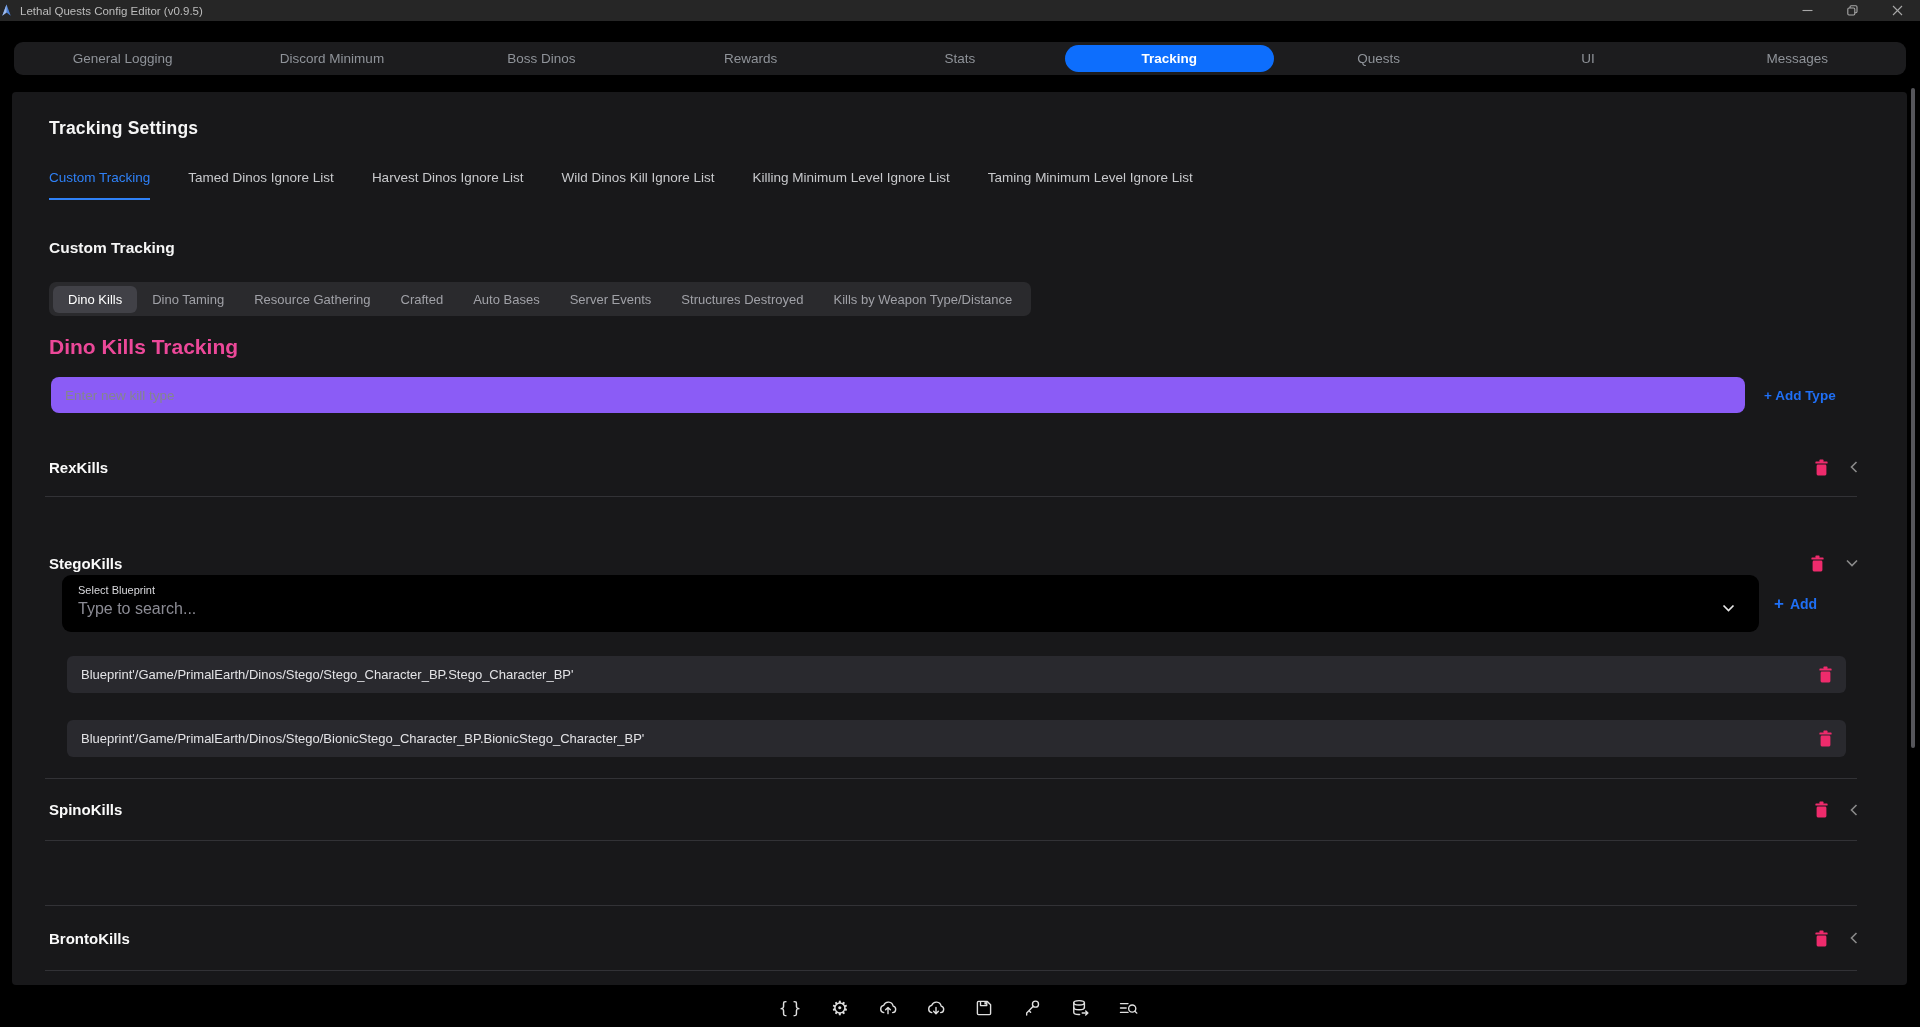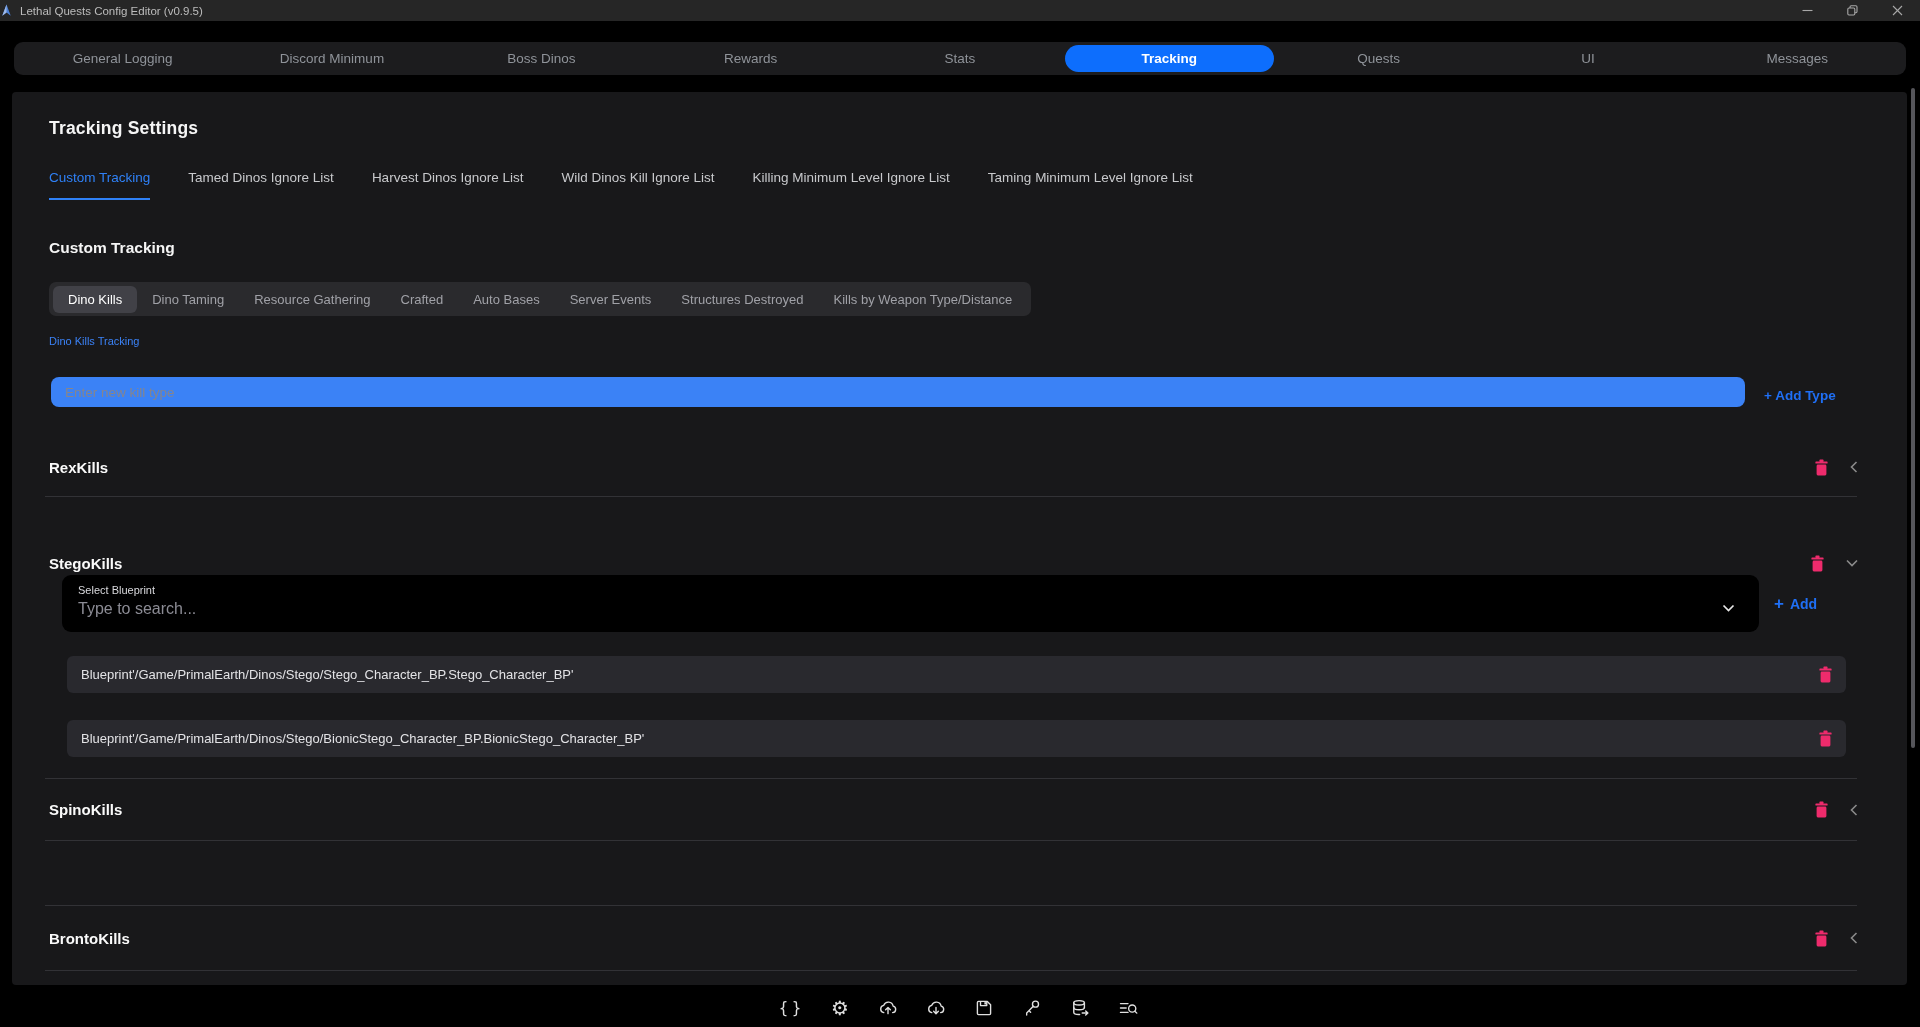--- a/index.html
+++ b/index.html
@@ -37,25 +37,25 @@
 
   .section-title { position:absolute; left:37px; top:147px; color:#f5f5f5;
     font-size:15.5px; font-weight:bold; }
 
   .segments { position:absolute; left:37px; top:190px; height:34px;
     background:#2a2a2d; border-radius:7px; display:inline-flex; align-items:center; padding:0 4px; }
   .segment { color:#a0a1a7; font-size:13px; padding:0 15px; height:27px;
     display:flex; align-items:center; border-radius:6px; white-space:nowrap; }
   .segment.active { background:#414147; color:#fff; }
 
-  .panel-title { position:absolute; left:37px; top:243px; color:#3b82f6;
-    font-size:11px; font-weight:normal; }
-
-  .newtype-input { position:absolute; left:39px; top:285px; width:1694px; height:30px;
-    background:#3b82f6; border:none; outline:none; border-radius:8px; padding:12px 14px;
+  .panel-title { position:absolute; left:37px; top:243px; color:#ec4899;
+    font-size:21px; font-weight:bold; }
+
+  .newtype-input { position:absolute; left:39px; top:285px; width:1694px; height:36px;
+    background:#8b5cf6; border:none; outline:none; border-radius:8px; padding:12px 14px;
     color:#e8e8ea; font-size:13.5px; font-family:"Liberation Sans",sans-serif; }
   .newtype-input::placeholder { color:#85858e; }
   .addtype-btn { position:absolute; left:1752px; top:285px; height:36px; display:flex;
     align-items:center; color:#1f6ff5; font-size:13.5px; font-weight:600; white-space:nowrap; }
 
   .kt-header { position:absolute; left:0; width:100%; display:flex; align-items:center; }
   .kt-name { position:absolute; left:37px; color:#fafafa; font-size:15px; font-weight:bold; }
   .kt-icons { position:absolute; right:48px; display:flex; align-items:center; gap:20px; }
   .icon-btn { display:flex; align-items:center; justify-content:center; }
 

